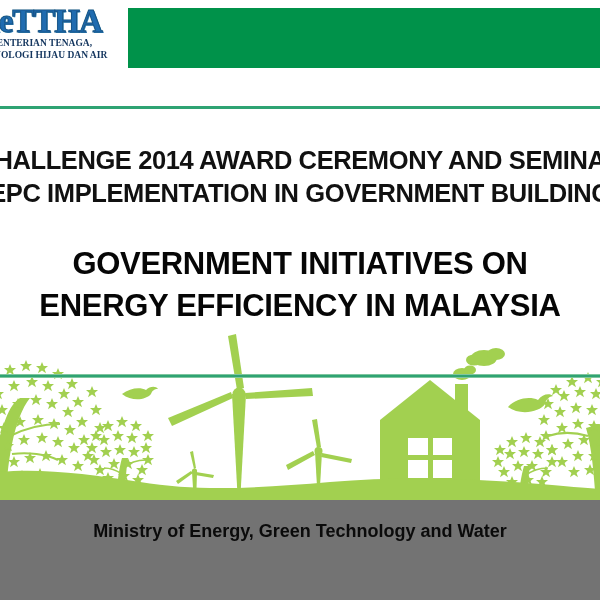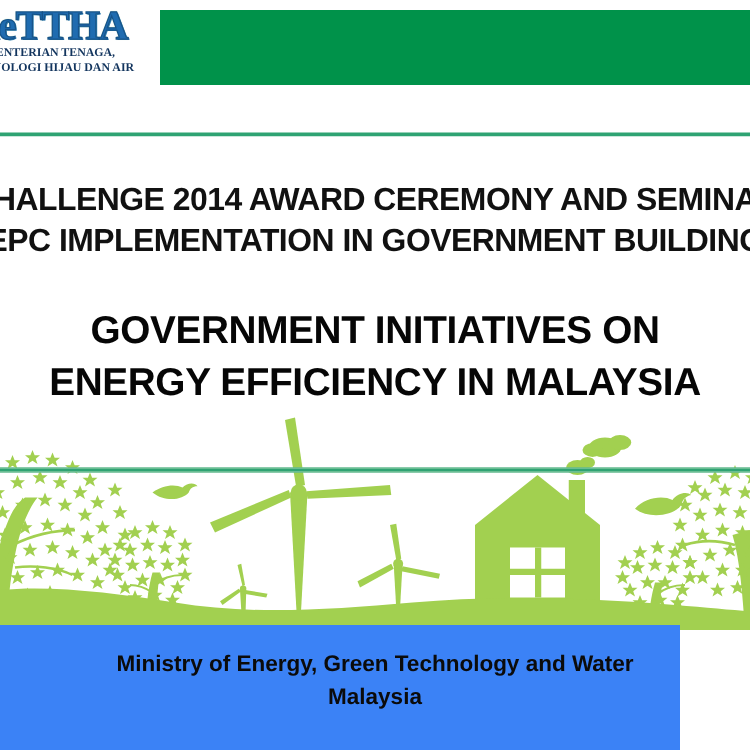--- a/index.html
+++ b/index.html
@@ -110,22 +110,22 @@
     width:600px; height:4px;
     background:#2fa373;
     border-top:1px solid #7fc69e;
     border-bottom:1px solid #7fc69e;
   }
 
   
   .footer-band {
     position:absolute;
     left:0; top:500px;
-    width:544px; height:100px;
-    background:#3b82f6;
+    width:600px; height:100px;
+    background:#737373;
   }
   .footer-text {
     position:absolute;
     left:0; top:18px;
     width:600px;
     text-align:center;
     font-weight:bold;
     font-size:18px;
     line-height:26px;
     color:#0b0b0b;
@@ -357,17 +357,16 @@
 
       <path d="M0,140 C40,136 90,142 140,150 C200,160 260,156 330,150 C400,144 470,146 540,152 C565,154 585,156 600,157 L600,172 L0,172 Z" fill="#a2d050"></path>
     </svg>
   </div>
 
   <div class="rule-green-2"></div>
 
   <div class="footer-band">
     <div class="footer-text">
       <div>Ministry of Energy, Green Technology and Water</div>
-      <div>Malaysia</div>
     </div>
   </div>
 
 </div>
 
 </body></html>

